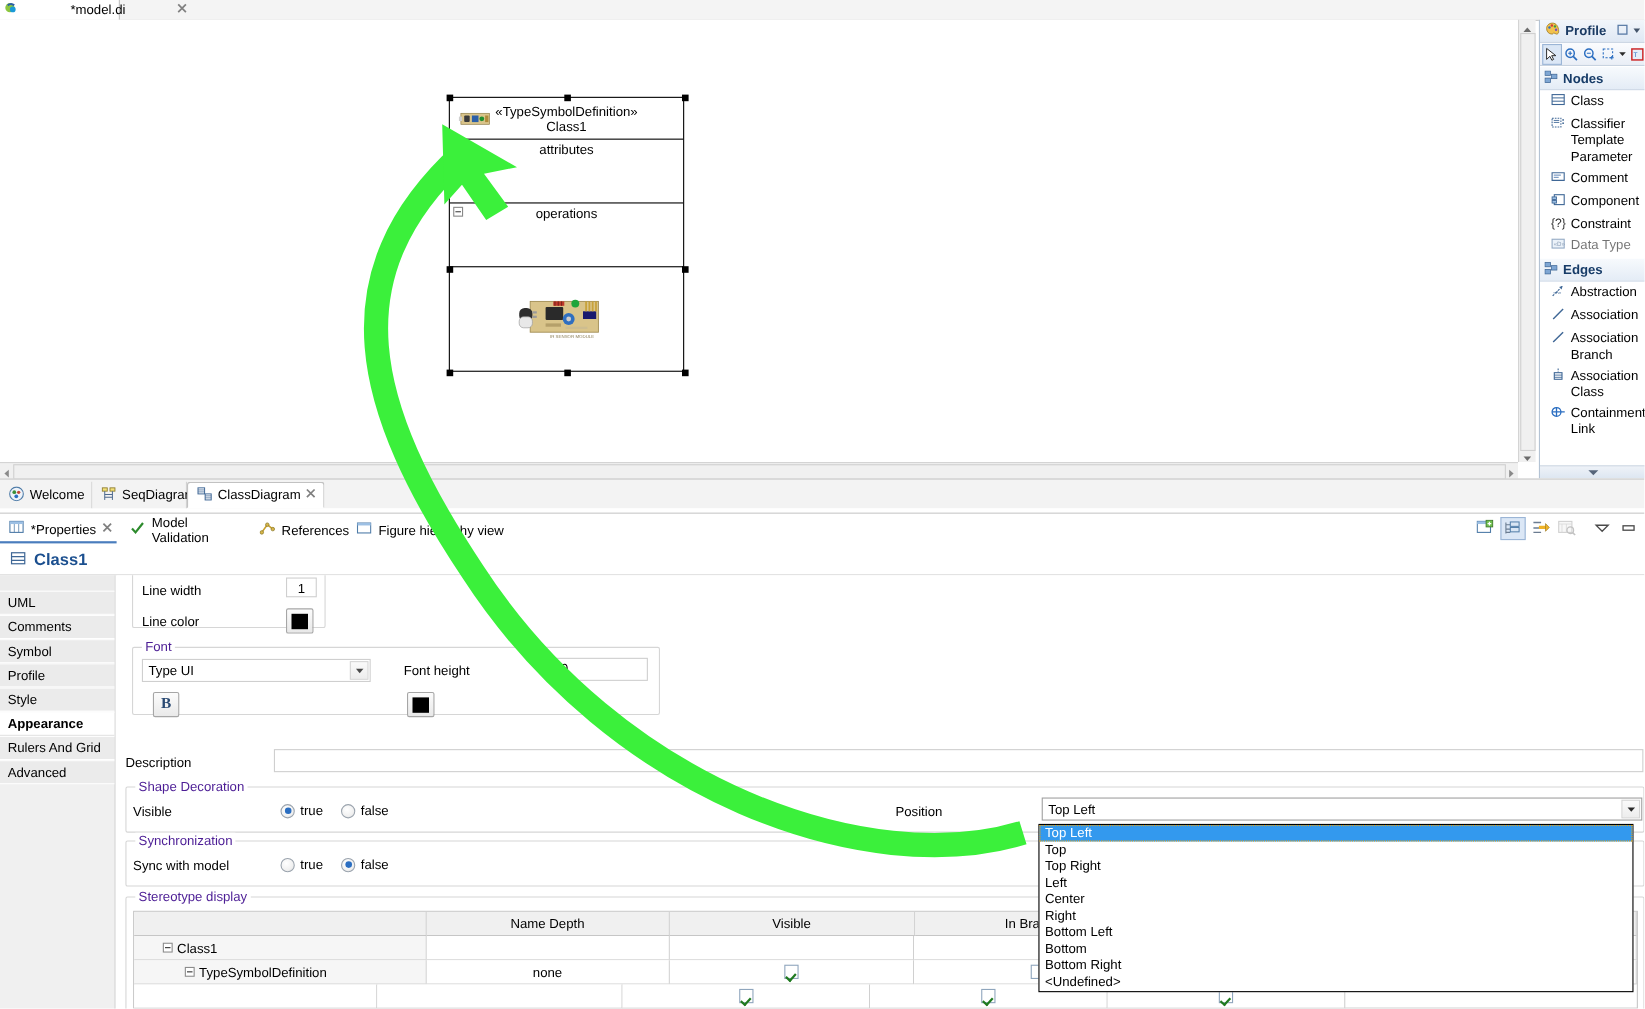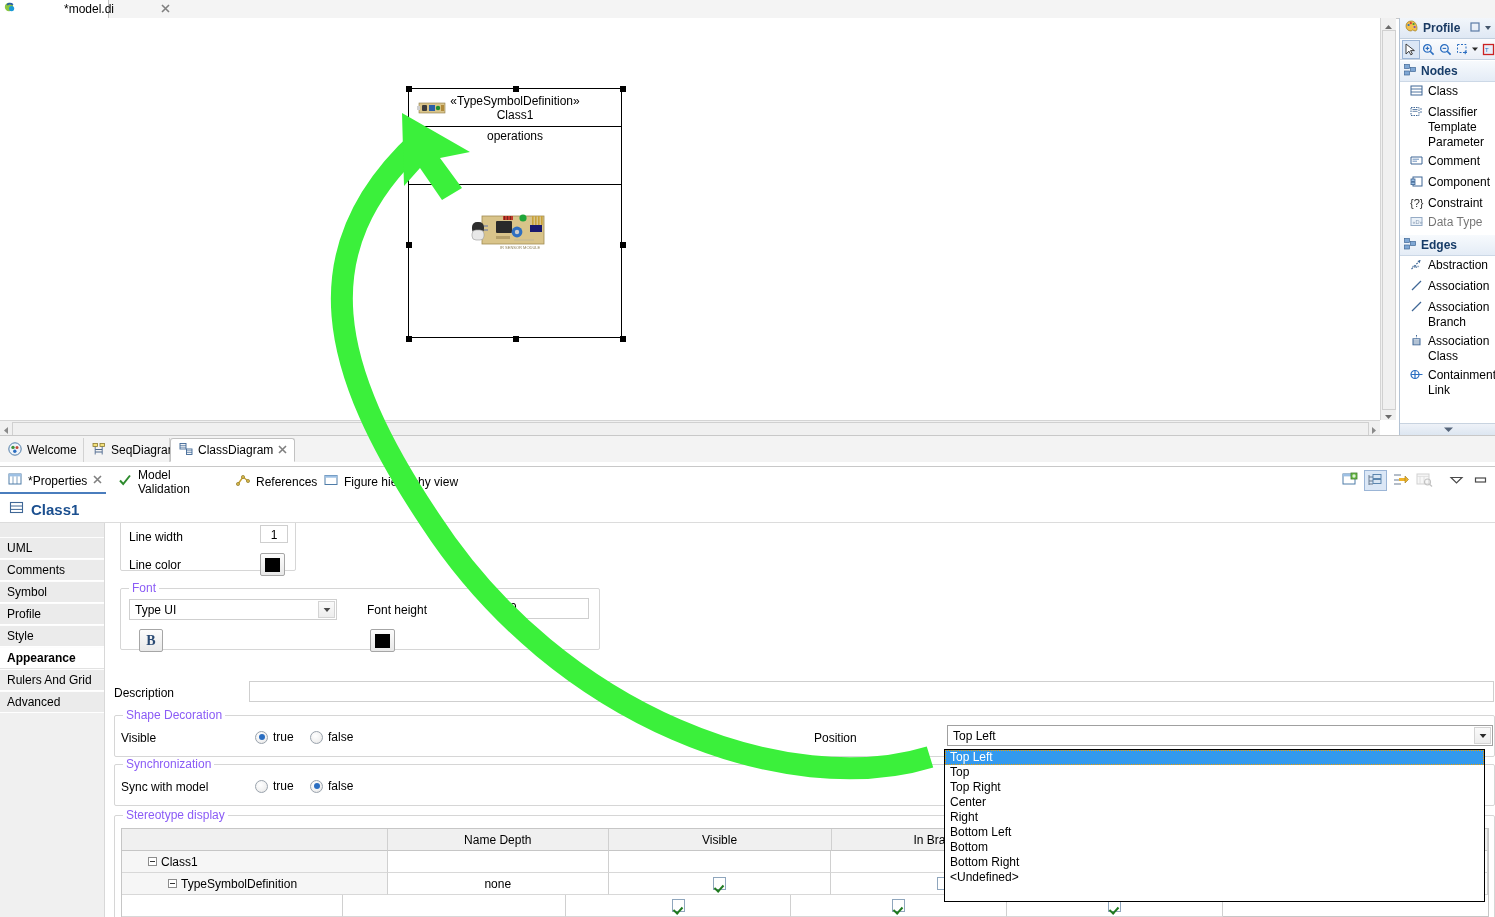--- a/index.html
+++ b/index.html
@@ -172,21 +172,21 @@
     position: absolute; left: 106px; top: 523px; width: 1389px; height: 394px;
     background: #ffffff; overflow: hidden;
   }
 
   .group {
     position: absolute; box-sizing: border-box;
     border: 1px solid #d6d6d6; border-radius: 2px;
   }
   .group > .glabel {
     position: absolute; top: -8px; left: 8px; background: #ffffff;
-    padding: 0 3px; font-size: 12px; color: #8b5cf6;
+    padding: 0 3px; font-size: 12px; color: #4c1d95;
   }
   .fieldlabel { position: absolute; font-size: 12px; color: #000; }
   .textbox {
     position: absolute; box-sizing: border-box;
     border: 1px solid #cfcfcf; background: #ffffff; height: 21px;
     font-size: 12px; padding: 2px 4px; color: #000;
   }
   .combo {
     position: absolute; box-sizing: border-box;
     border: 1px solid #cfcfcf; background: #ffffff; height: 21px;
@@ -300,20 +300,24 @@
             <rect x="12" y="5" width="6" height="6" fill="#2b5fa8"></rect>
             <circle cx="21" cy="8" r="2.2" fill="#1f8f2f"></circle>
             <rect x="24" y="5" width="3" height="6" fill="#b08a3a"></rect>
             <rect x="0" y="6" width="3" height="4" fill="#cfcfcf"></rect>
           </svg>
         </span>
         <div class="uml-stereo">«TypeSymbolDefinition»</div>
         <div class="uml-name">Class1</div>
       </div>
 
+      <div class="uml-row uml-attrs">
+        <span class="collapse-box"></span>
+        <div class="uml-compart-label">attributes</div>
+      </div>
 
       <div class="uml-row uml-ops">
         <span class="collapse-box"></span>
         <div class="uml-compart-label">operations</div>
       </div>
 
       <div class="uml-row uml-img">
         <span class="icon">
           <svg width="90" height="46" viewBox="0 0 90 46">
             <rect x="12" y="8" width="62" height="28" fill="#d9c48a" stroke="#a08c52" stroke-width="0.8"></rect>
@@ -875,20 +879,21 @@
           </div>
         </div>
       </div>
     </div>
   </div>
 
   <div class="ddlist" style="left:944px;top:749px;width:541px;height:153px;">
     <div class="dditem sel">Top Left</div>
     <div class="dditem">Top</div>
     <div class="dditem">Top Right</div>
+    <div class="dditem">Left</div>
     <div class="dditem">Center</div>
     <div class="dditem">Right</div>
     <div class="dditem">Bottom Left</div>
     <div class="dditem">Bottom</div>
     <div class="dditem">Bottom Right</div>
     <div class="dditem">&lt;Undefined&gt;</div>
   </div>
 
   <svg class="arrow-overlay" viewBox="0 0 1495 917">
     <path d="M 930 757

